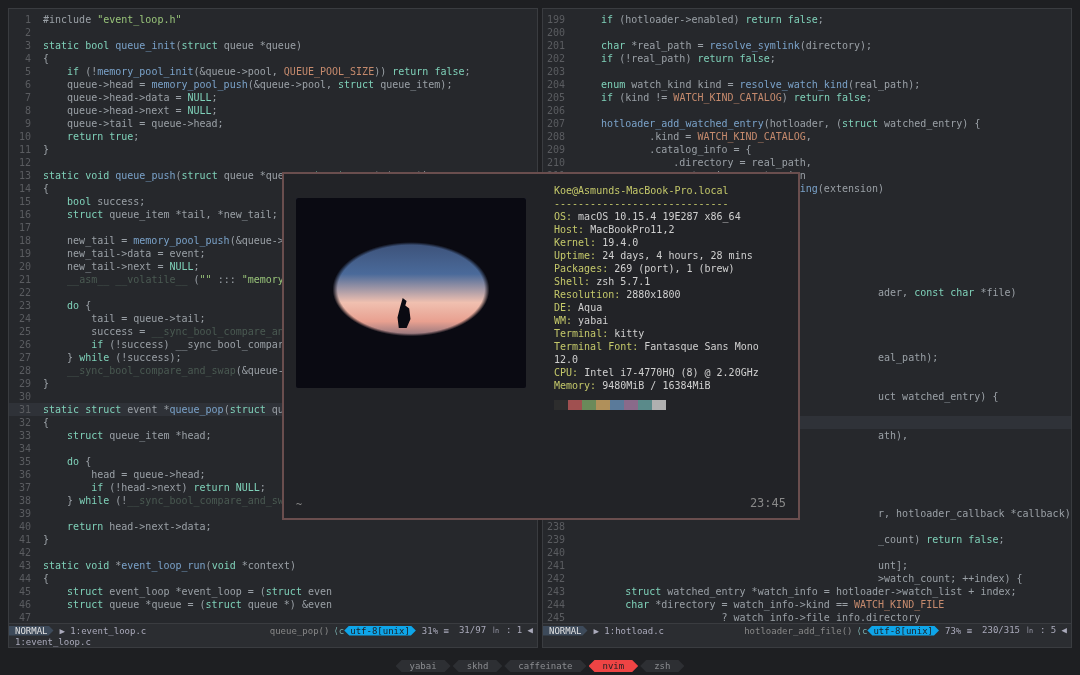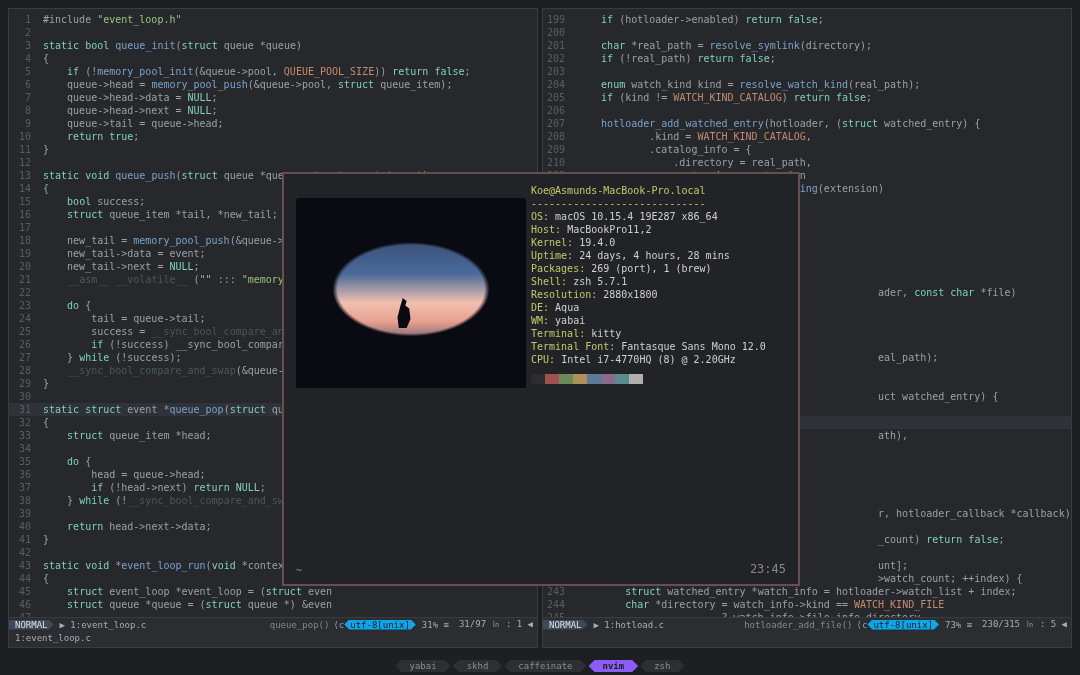--- a/index.html
+++ b/index.html
@@ -45,21 +45,21 @@
   color: #9aa0a6;
 }
 .kw { color: #7fd1b9; }
 .fn { color: #7aa2c9; }
 .st { color: #98c379; }
 .cm { color: #4a5a52; }
 .cn { color: #c58a6d; margin-top: 20px; }
 .statusbar {
   position: absolute;
   bottom: 0; left: 0; right: 0;
-  height: 30px;
+  height: 24px;
   background: #2b2d31;
   border-top: 1px solid #3a3c40;
   display: flex;
   flex-direction: column;
 }
 .sb-row { display: flex; align-items: center; height: 13px; font-size: 9px; }
 .sb-mode {
   background: #3d4a5a; color: #e0e0e0; padding: 0 6px;
   clip-path: polygon(0 0, calc(100% - 5px) 0, 100% 50%, calc(100% - 5px) 100%, 0 100%);
 }
@@ -82,30 +82,30 @@
   justify-content: center;
   gap: 0;
   background: #1e1f22;
 }
 .bb-item {
   background: #2d2f33; color: #8a8c90;
   padding: 1px 14px; font-size: 9px;
   clip-path: polygon(6px 0, calc(100% - 6px) 0, 100% 50%, calc(100% - 6px) 100%, 6px 100%, 0 50%);
   margin: 0 1px;
 }
-.bb-item.active { background: #8b5cf6; color: #1e1f22; font-weight: bold; }
+.bb-item.active { background: #ef4444; color: #1e1f22; }
 .overlay {
   position: absolute;
   left: 282px; top: 172px;
-  width: 518px; height: 414px;
+  width: 518px; height: 348px;
   background: #222327;
   border: 2px solid #6a4e4e;
   display: flex;
   padding: 10px 12px;
-  gap: 5px;
+  gap: 28px;
 }
 .ov-img {
   width: 230px; height: 190px;
   background: linear-gradient(180deg,#2a2f4a 0%,#4a6a9a 40%,#f0c0b0 55%,#e8a090 65%,#3a4a6a 80%,#1a1a2a 100%);
   border-radius: 2px;
   position: relative;
   overflow: hidden;
   margin-top: 14px;
 }
 .ov-cave {
@@ -313,20 +313,21 @@
         <div><span class="ov-label">Kernel:</span> <span class="ov-val">19.4.0</span></div>
         <div><span class="ov-label">Uptime:</span> <span class="ov-val">24 days, 4 hours, 28 mins</span></div>
         <div><span class="ov-label">Packages:</span> <span class="ov-val">269 (port), 1 (brew)</span></div>
         <div><span class="ov-label">Shell:</span> <span class="ov-val">zsh 5.7.1</span></div>
         <div><span class="ov-label">Resolution:</span> <span class="ov-val">2880x1800</span></div>
         <div><span class="ov-label">DE:</span> <span class="ov-val">Aqua</span></div>
         <div><span class="ov-label">WM:</span> <span class="ov-val">yabai</span></div>
         <div><span class="ov-label">Terminal:</span> <span class="ov-val">kitty</span></div>
         <div><span class="ov-label">Terminal Font:</span> <span class="ov-val">Fantasque Sans Mono 12.0</span></div>
         <div><span class="ov-label">CPU:</span> <span class="ov-val">Intel i7-4770HQ (8) @ 2.20GHz</span></div>
+        <div><span class="ov-label">Memory:</span> <span class="ov-val">9480MiB / 16384MiB</span></div>
       </div>
     <div class="ov-swatches" id="nf-sw">
         <div class="ov-sw" style="background: rgb(45, 45, 45);"></div>
         <div class="ov-sw" style="background: rgb(160, 80, 80);"></div>
         <div class="ov-sw" style="background: rgb(106, 138, 90);"></div>
         <div class="ov-sw" style="background: rgb(176, 144, 90);"></div>
         <div class="ov-sw" style="background: rgb(90, 122, 154);"></div>
         <div class="ov-sw" style="background: rgb(138, 106, 138);"></div>
         <div class="ov-sw" style="background: rgb(90, 138, 138);"></div>
         <div class="ov-sw" style="background: rgb(176, 176, 176);"></div>

